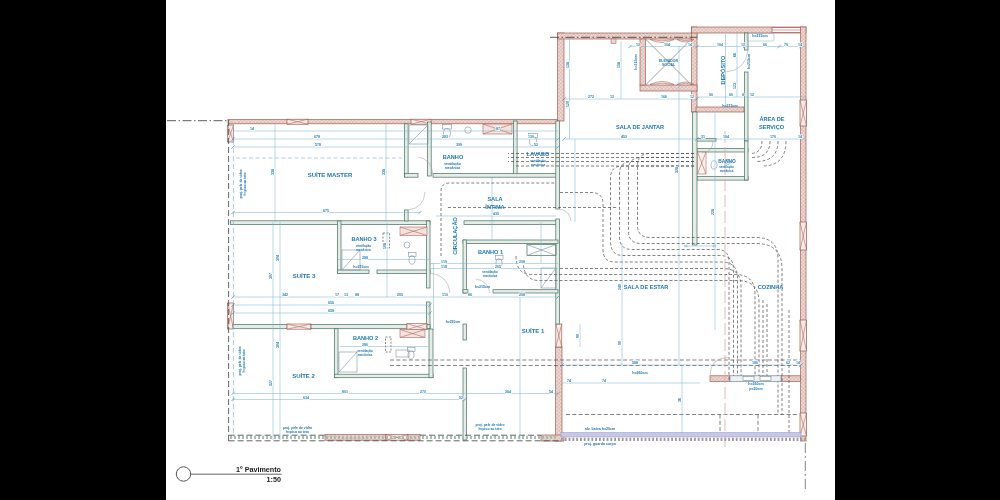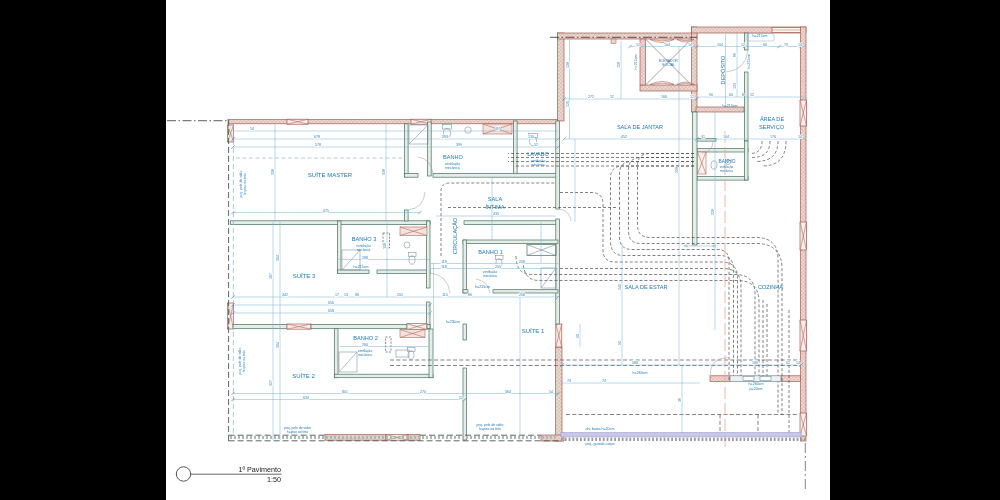--- a/index.html
+++ b/index.html
@@ -1,16 +1,16 @@
 <!DOCTYPE html>
 <html><head>
 <meta charset="utf-8">
 <style>
   html,body{margin:0;padding:0;background:#000;}
-  .wrap{width:830px;height:500px;position:relative;background:#000;overflow:hidden;}
+  .wrap{width:1000px;height:500px;position:relative;background:#000;overflow:hidden;font-weight:bold;}
   svg{position:absolute;top:0;left:0;}
   text{font-family:"Liberation Sans", sans-serif;}
 </style>
 </head>
 <body>
 <div class="wrap">
 <svg width="1000" height="500" viewBox="0 0 1000 500">
 <defs>
   <pattern id="hw" width="2.6" height="2.6" patternUnits="userSpaceOnUse" patternTransform="rotate(45)">
     <rect width="2.6" height="2.6" fill="#eedad4"></rect>

